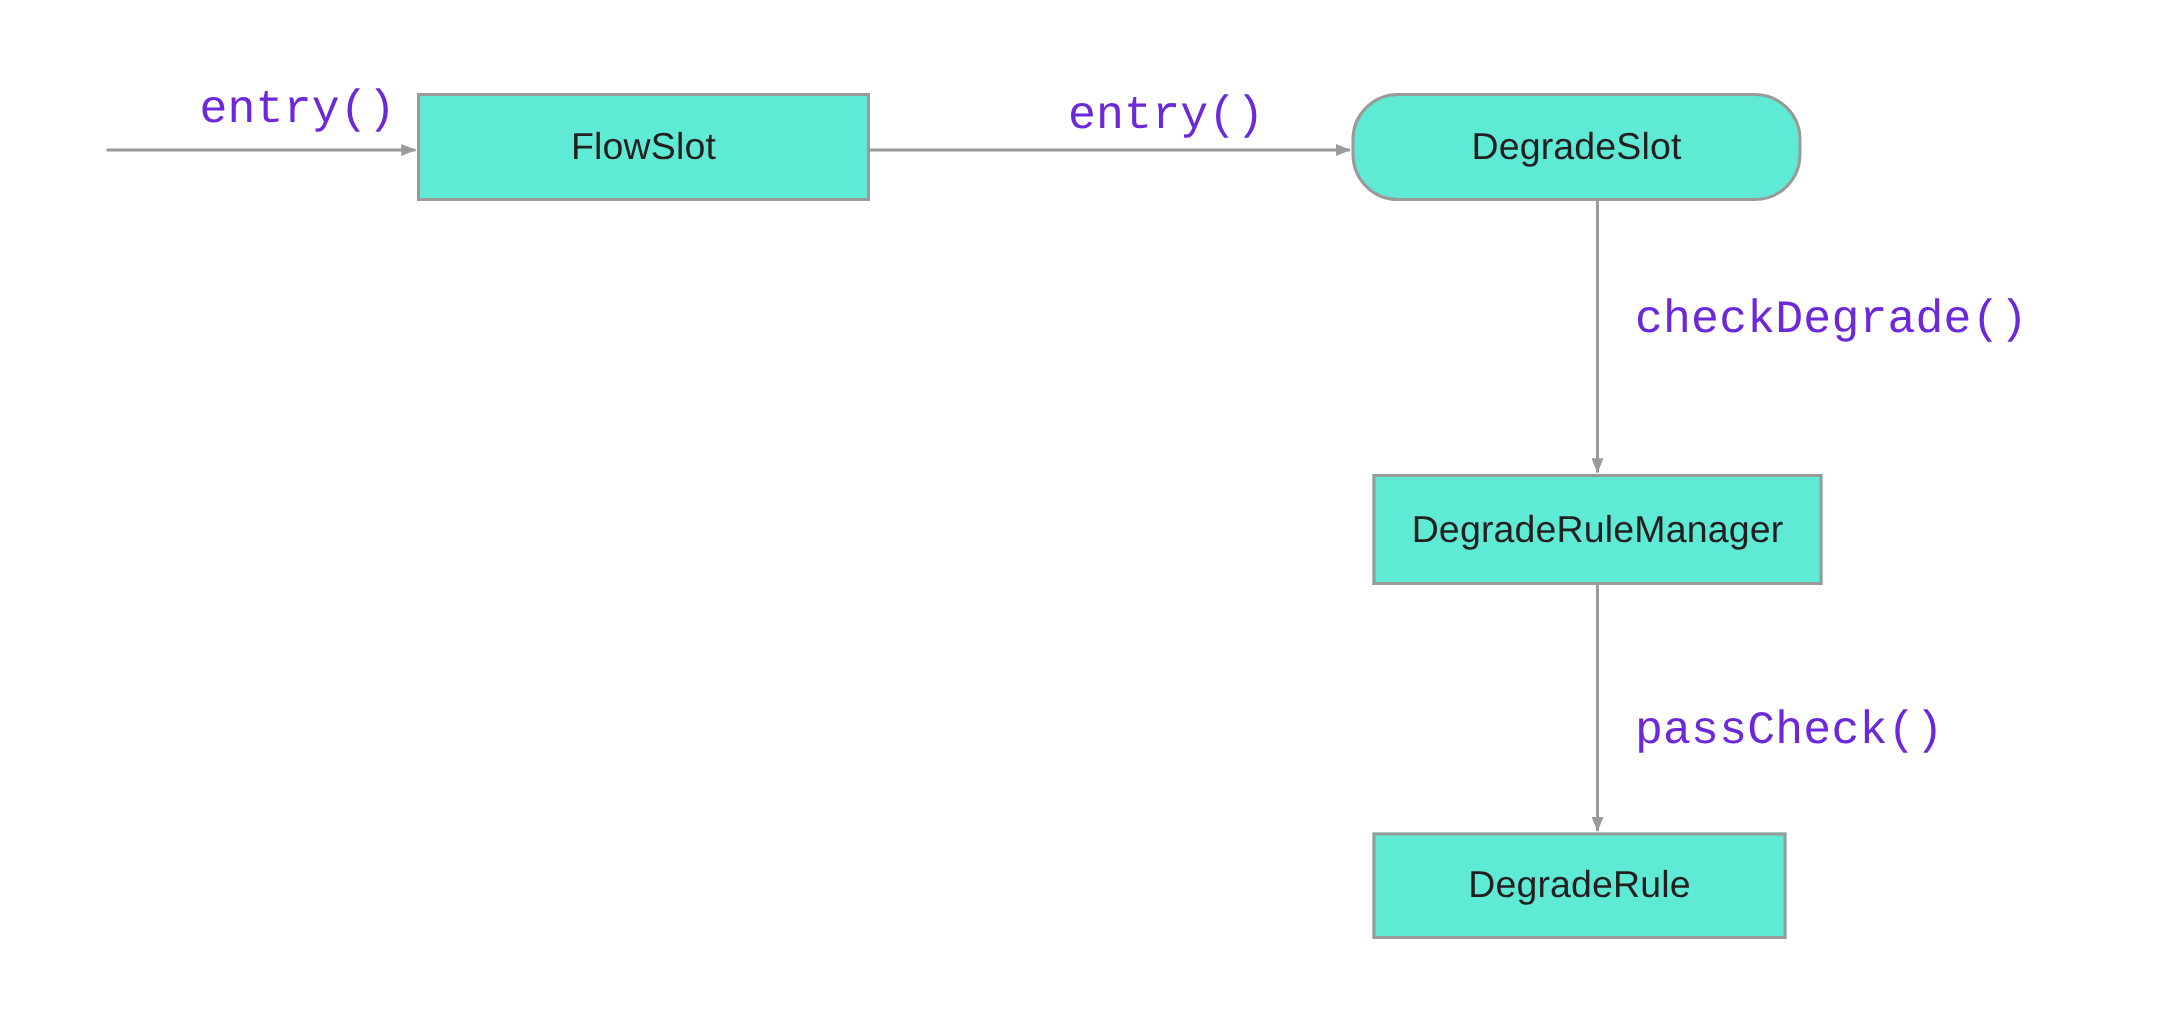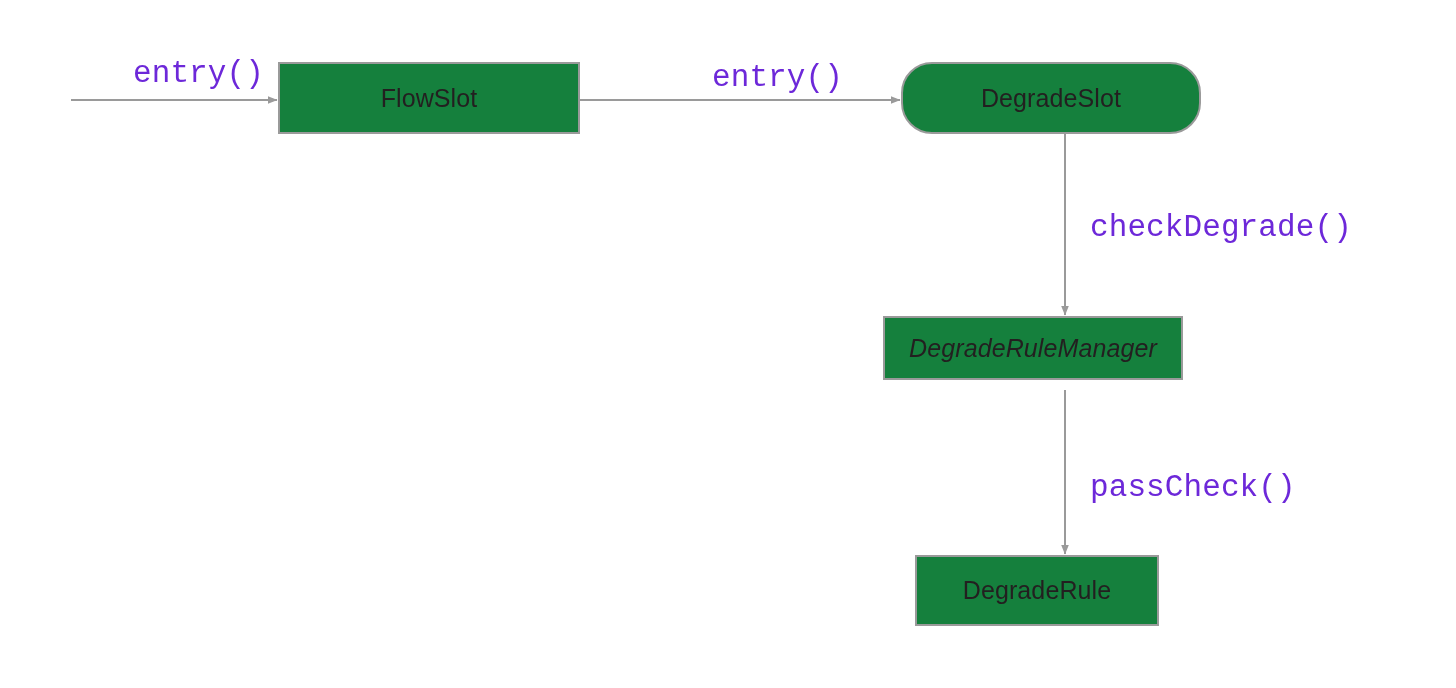--- a/index.html
+++ b/index.html
@@ -21,21 +21,21 @@
   #edges {
     position: absolute;
     left: 0;
     top: 0;
     width: 1456px;
     height: 688px;
   }
   .node {
     position: absolute;
     box-sizing: border-box;
-    background: #15803d;
+    background: #5eead4;
     border: 2px solid #9a9a9a;
     display: flex;
     align-items: center;
     justify-content: center;
   }
   .node-label {
     font-family: "Liberation Sans", sans-serif;
     font-size: 25px;
     line-height: 1;
     color: #231f20;
@@ -82,29 +82,29 @@
   </svg>
 
   <div class="node" style="left:278px; top:62px; width:302px; height:72px;">
     <span class="node-label">FlowSlot</span>
   </div>
 
   <div class="node" style="left:901px; top:62px; width:300px; height:72px;border-radius:31px;">
     <span class="node-label">DegradeSlot</span>
   </div>
 
-  <div class="node" style="left:883px; top:316px; width:300px; height:64px;font-style:italic;">
+  <div class="node" style="left:915px; top:316px; width:300px; height:74px;">
     <span class="node-label">DegradeRuleManager</span>
   </div>
 
-  <div class="node" style="left:915px; top:555px; width:244px; height:71px;">
+  <div class="node" style="left:915px; top:555px; width:276px; height:71px;">
     <span class="node-label">DegradeRule</span>
   </div>
 
   <div class="edge-label" style="left:133px; top:58px;">entry()</div>
 
   <div class="edge-label" style="left:712px; top:62px;">entry()</div>
 
-  <div class="edge-label" style="left:1090px; top:198px;margin-top:14px;">checkDegrade()</div>
+  <div class="edge-label" style="left:1090px; top:198px;">checkDegrade()</div>
 
   <div class="edge-label" style="left:1090px; top:472px;">passCheck()</div>
 
 </div>
 
 </body></html>

